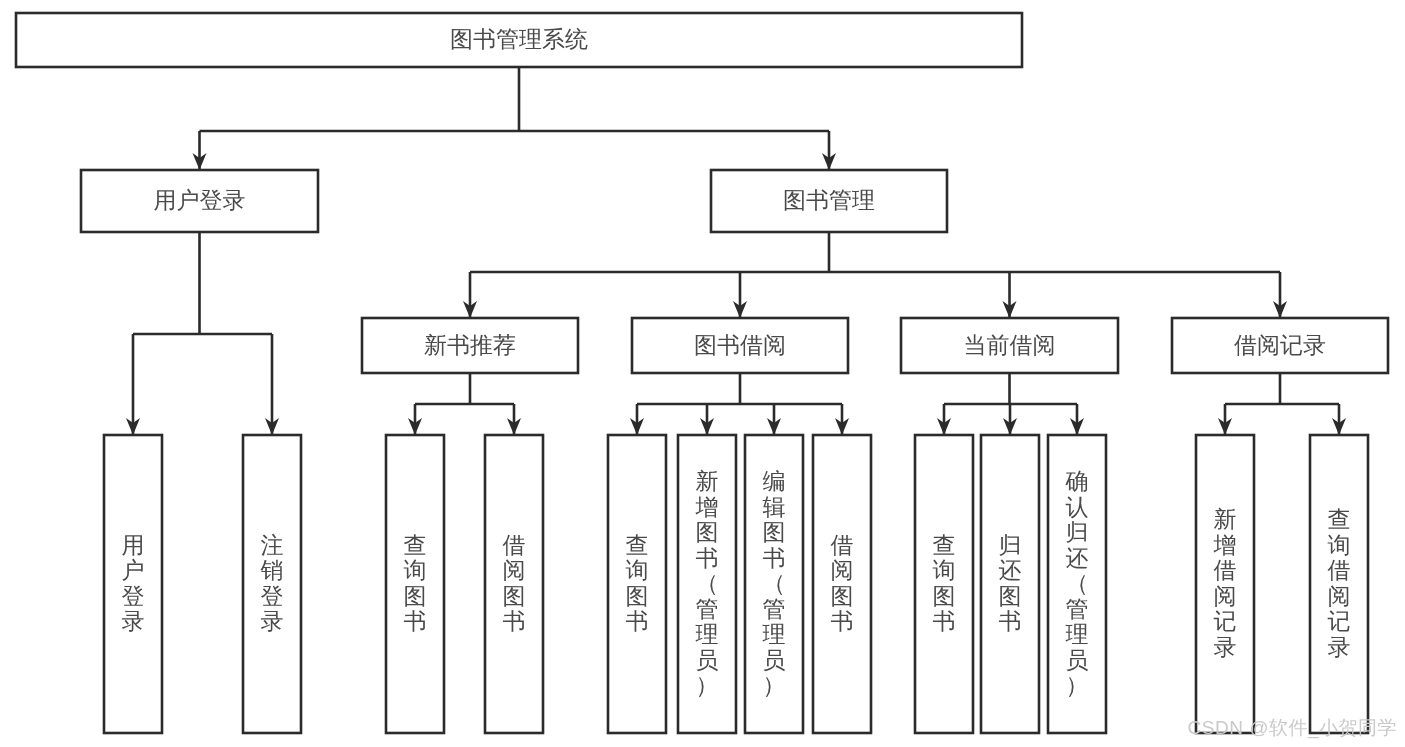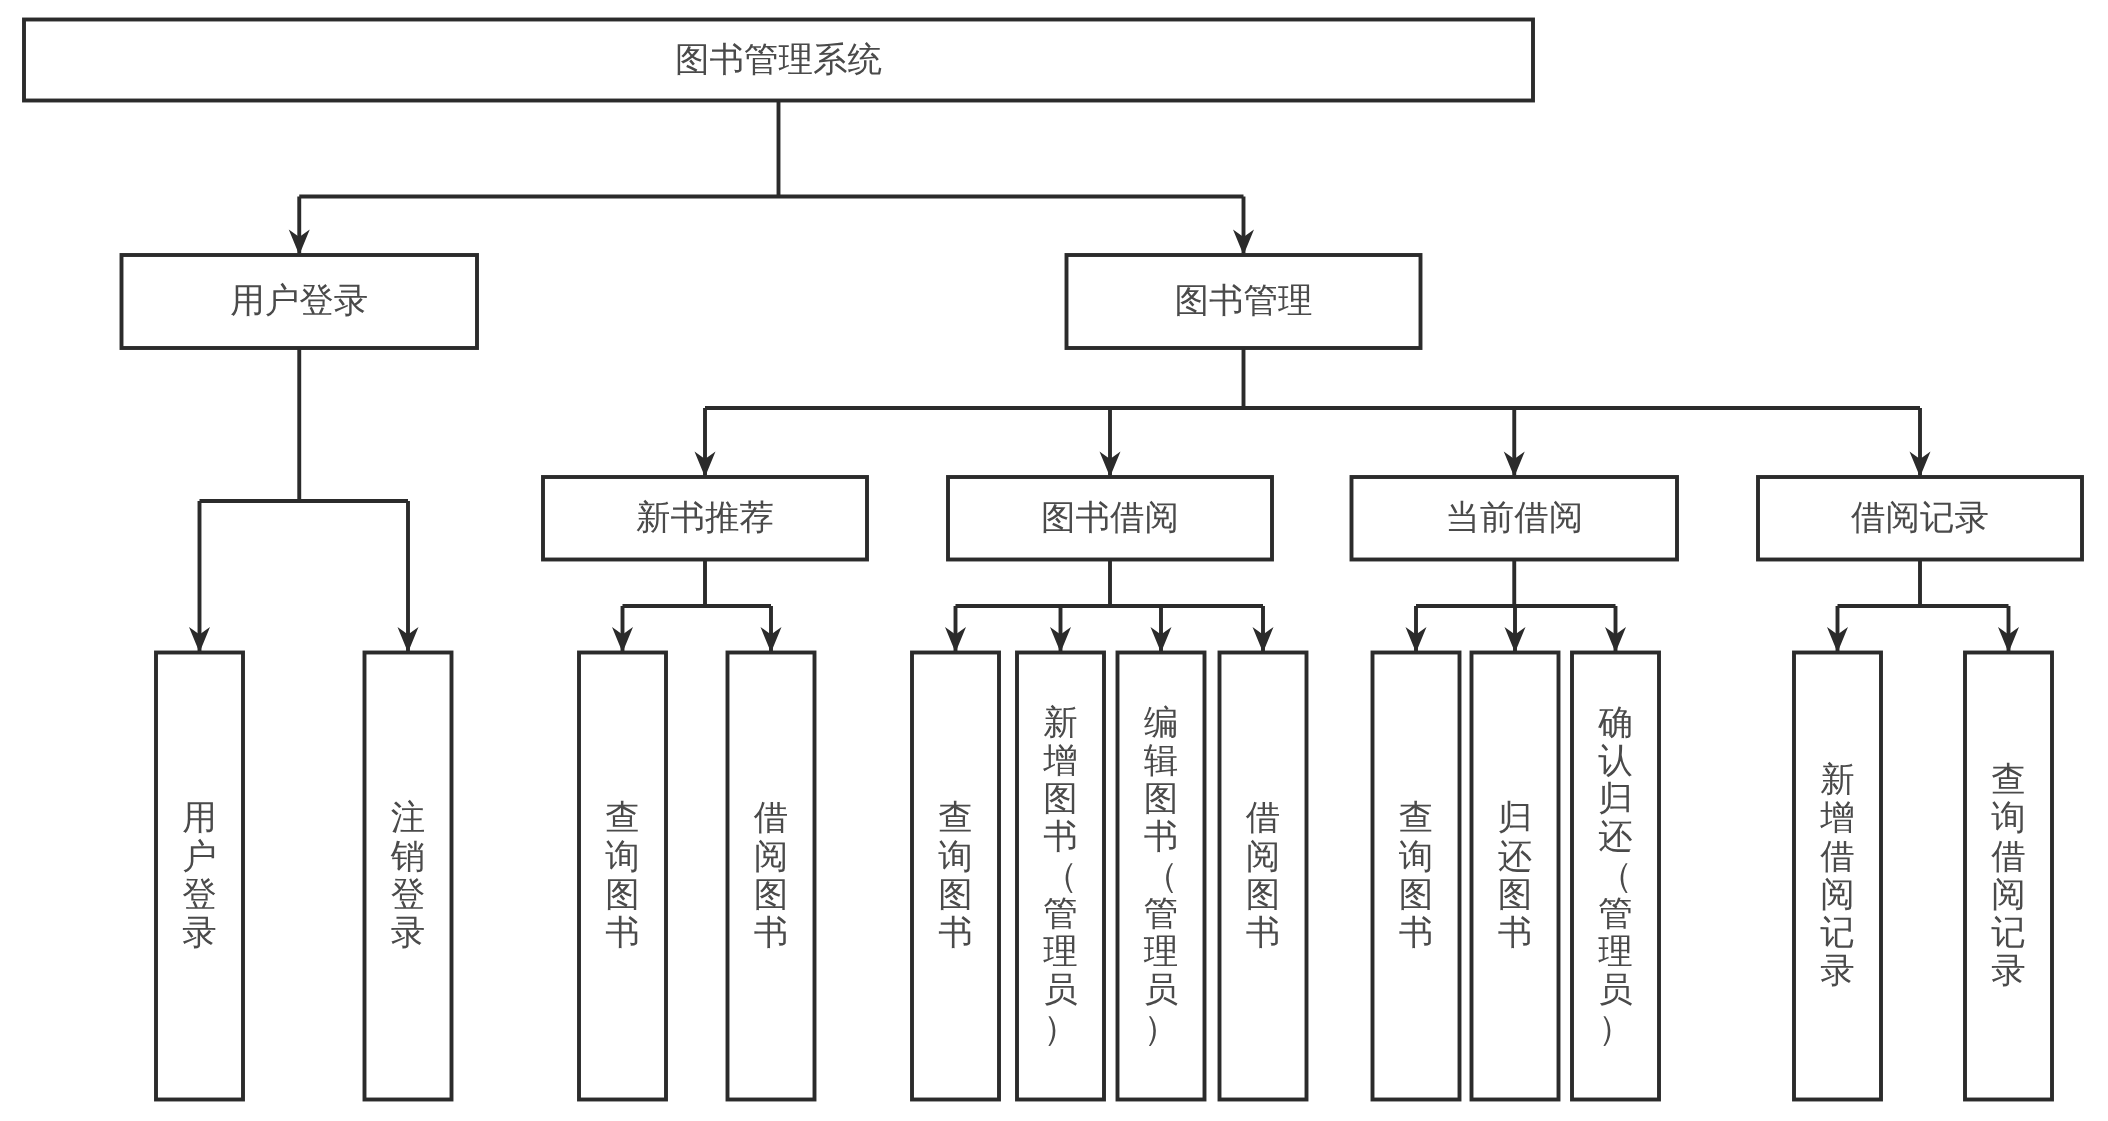--- a/index.html
+++ b/index.html
@@ -213,13 +213,14 @@
         <g>
           <rect x="1196" y="435" width="58" height="298" class="node-box"></rect>
           <text x="1225" class="node-label-v"><tspan x="1225" y="527.39">新</tspan><tspan x="1225" y="552.89">增</tspan><tspan x="1225" y="578.39">借</tspan><tspan x="1225" y="603.89">阅</tspan><tspan x="1225" y="629.39">记</tspan><tspan x="1225" y="654.89">录</tspan></text>
         </g>
         <g>
           <rect x="1310" y="435" width="58" height="298" class="node-box"></rect>
           <text x="1339" class="node-label-v"><tspan x="1339" y="527.39">查</tspan><tspan x="1339" y="552.89">询</tspan><tspan x="1339" y="578.39">借</tspan><tspan x="1339" y="603.89">阅</tspan><tspan x="1339" y="629.39">记</tspan><tspan x="1339" y="654.89">录</tspan></text>
         </g>
       </g>
   </svg>
+  <div class="watermark">CSDN @软件_小贺同学</div>
 </div>
 
 </body></html>

